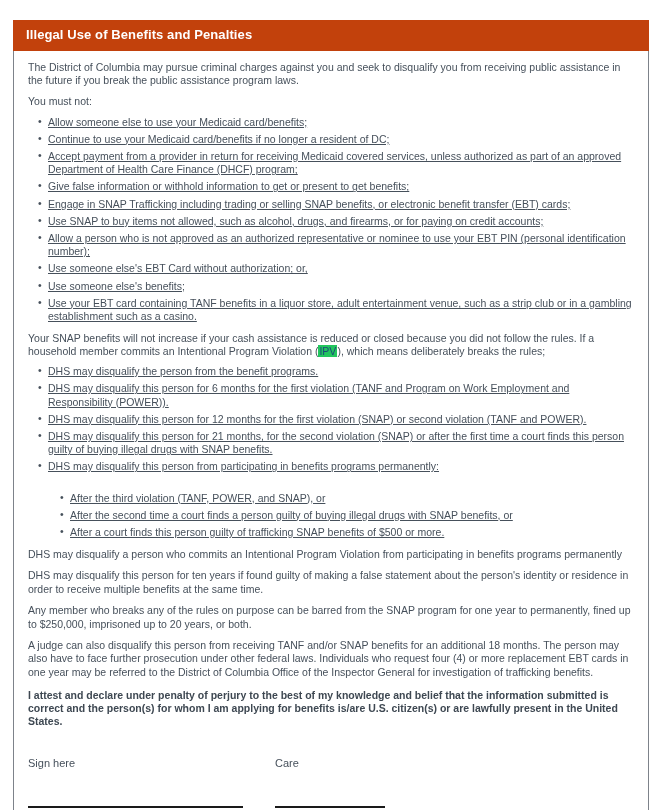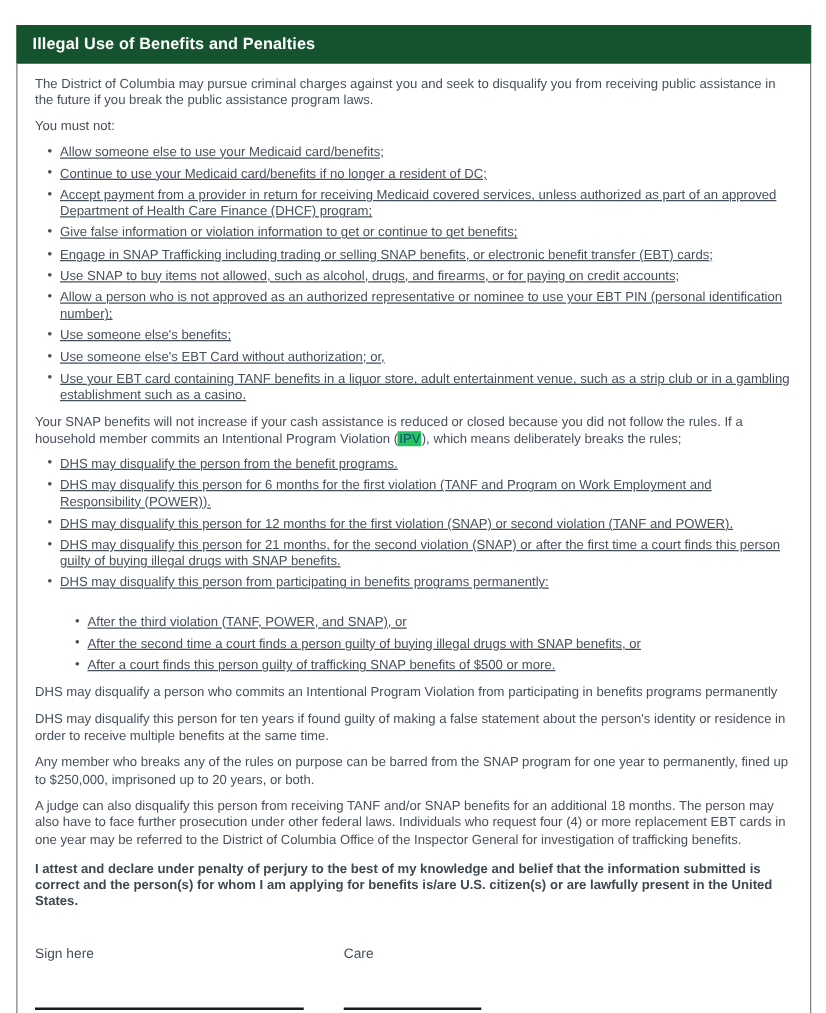--- a/index.html
+++ b/index.html
@@ -1,20 +1,20 @@
 <!DOCTYPE html>
 <html><head>
 <meta charset="utf-8">
 <style>
   * { margin:0; padding:0; box-sizing:border-box; }
   html,body { width:661px; height:810px; background:#ffffff; overflow:hidden; }
   body { font-family:"Liberation Sans","DejaVu Sans",sans-serif; color:#46505b; }
   .page { position:absolute; left:13px; top:20px; width:636px; }
   .header-bar {
-    background:#14532d; color:#ffffff;
+    background:#c2410c; color:#ffffff;
     font-size:13px; font-weight:bold;
     padding:7px 13px 9px 13px;
     letter-spacing:0.1px;
   }
   .content {
     border:1px solid #7d828a; border-top:none;
     padding:1px 14px 26px 14px;
     font-size:10.5px; line-height:13.2px;
   }
   .para { margin-top:8.5px; }
@@ -53,26 +53,26 @@
   <div class="content">
 
     <p class="para">The District of Columbia may pursue criminal charges against you and seek to disqualify you from receiving public assistance in the future if you break the public assistance program laws.</p>
     <p class="para">You must not:</p>
 
     <ul class="l1">
 
     <li>Allow someone else to use your Medicaid card/benefits;</li>
         <li>Continue to use your Medicaid card/benefits if no longer a resident of DC;</li>
         <li>Accept payment from a provider in return for receiving Medicaid covered services, unless authorized as part of an approved Department of Health Care Finance (DHCF) program;</li>
-        <li>Give false information or violation information to get or continue to get benefits;</li>
+        <li>Give false information or withhold information to get or present to get benefits;</li>
         <li>Engage in SNAP Trafficking including trading or selling SNAP benefits, or electronic benefit transfer (EBT) cards;</li>
         <li>Use SNAP to buy items not allowed, such as alcohol, drugs, and firearms, or for paying on credit accounts;</li>
         <li>Allow a person who is not approved as an authorized representative or nominee to use your EBT PIN (personal identification number);</li>
+        <li>Use someone else's EBT Card without authorization; or,</li>
         <li>Use someone else's benefits;</li>
-        <li>Use someone else's EBT Card without authorization; or,</li>
         <li>Use your EBT card containing TANF benefits in a liquor store, adult entertainment venue, such as a strip club or in a gambling establishment such as a casino.</li>
       </ul>
 
     <p class="para"><span>Your SNAP benefits will not increase if your cash assistance is reduced or closed because you did not follow the rules. If a household member commits an Intentional Program Violation (</span><span class="hl">IPV</span><span>), which means deliberately breaks the rules;</span></p>
 
     <ul class="l1">
 
     <li>DHS may disqualify the person from the benefit programs.</li>
         <li>DHS may disqualify this person for 6 months for the first violation (TANF and Program on Work Employment and Responsibility (POWER)).</li>
         <li>DHS may disqualify this person for 12 months for the first violation (SNAP) or second violation (TANF and POWER).</li>

